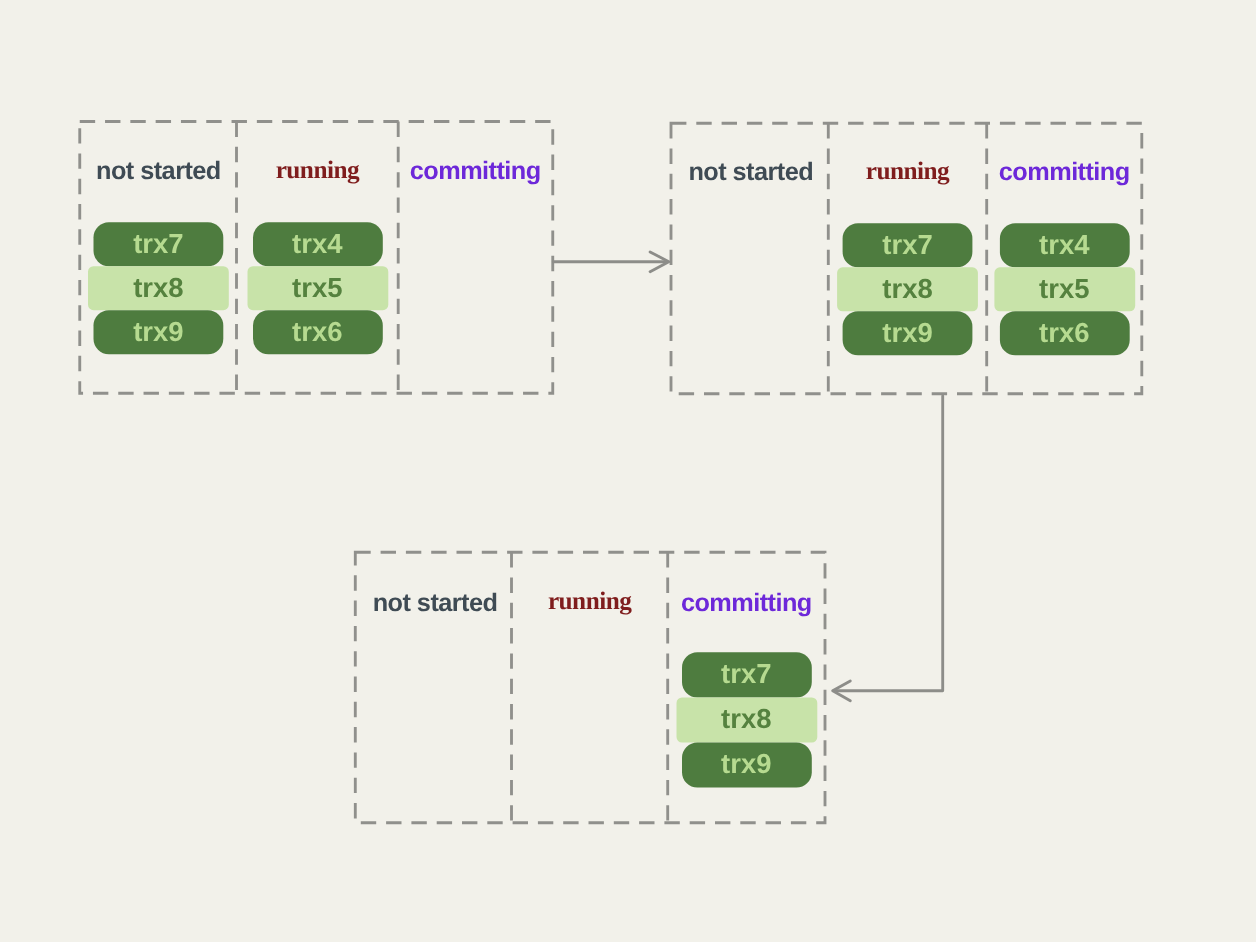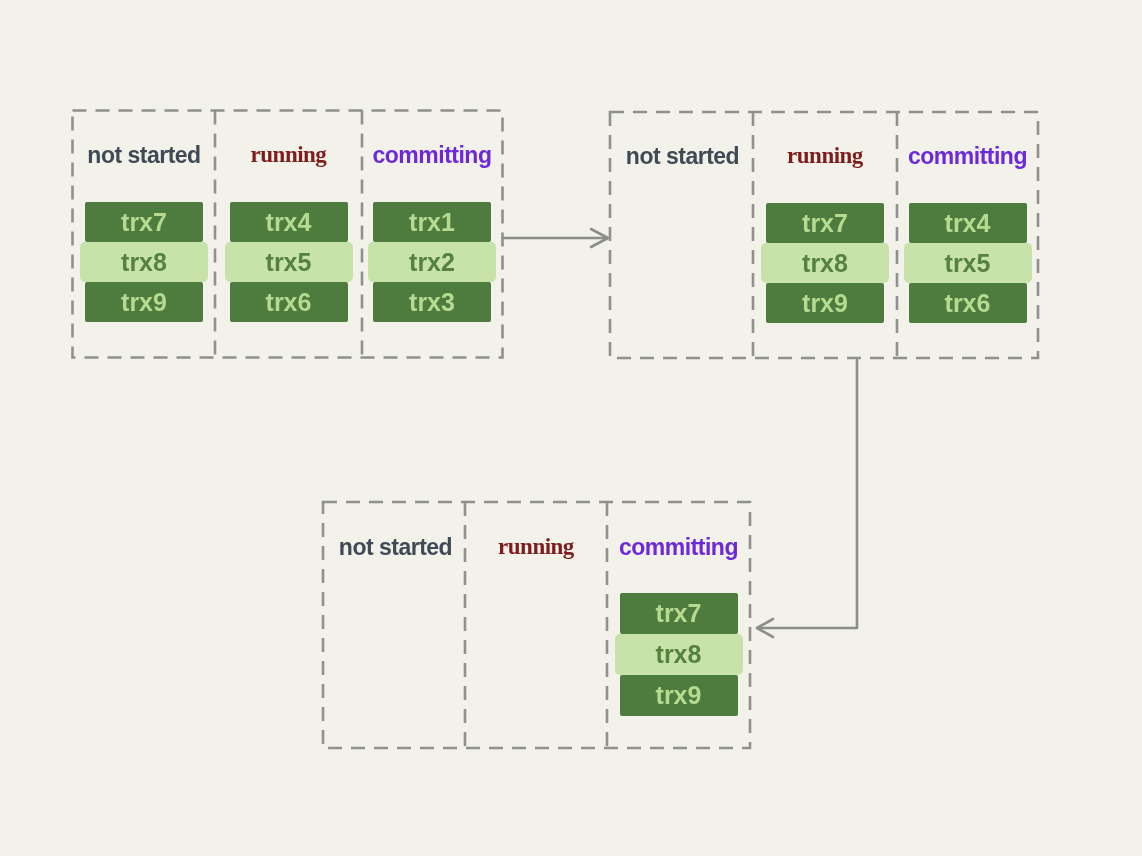--- a/index.html
+++ b/index.html
@@ -43,21 +43,21 @@
     align-items: center;
     z-index: 1;
   }
   .pill {
     display: flex;
     align-items: center;
     justify-content: center;
     height: 40px;
     font-size: 25px;
     font-weight: 700;
-    border-radius: 2px;
+    border-radius: 14px;
   }
   .pill.dark {
     width: 118px;
     background: #4e7c3f;
     color: #b6da90;
   }
   .pill.light {
     width: 128px;
     background: #c8e3a9;
     color: #55823f;
@@ -102,25 +102,20 @@
   <div class="stack" style="left:73px; top:202px; width:142px;">
     <div class="pill dark">trx7</div>
     <div class="pill light">trx8</div>
     <div class="pill dark">trx9</div>
   </div>
   <div class="stack" style="left:215px; top:202px; width:147px;">
     <div class="pill dark">trx4</div>
     <div class="pill light">trx5</div>
     <div class="pill dark">trx6</div>
   </div>
-  <div class="stack" style="left:362px; top:202px; width:140px;">
-    <div class="pill dark">trx1</div>
-    <div class="pill light">trx2</div>
-    <div class="pill dark">trx3</div>
-  </div>
 
   <div class="hdr not-started" style="left:612px; top:140px; width:141px;">not started</div>
   <div class="hdr running" style="left:753px; top:140px; width:144px;">running</div>
   <div class="hdr committing" style="left:897px; top:140px; width:141px;">committing</div>
 
   <div class="stack" style="left:753px; top:203px; width:144px;">
     <div class="pill dark">trx7</div>
     <div class="pill light">trx8</div>
     <div class="pill dark">trx9</div>
   </div>

